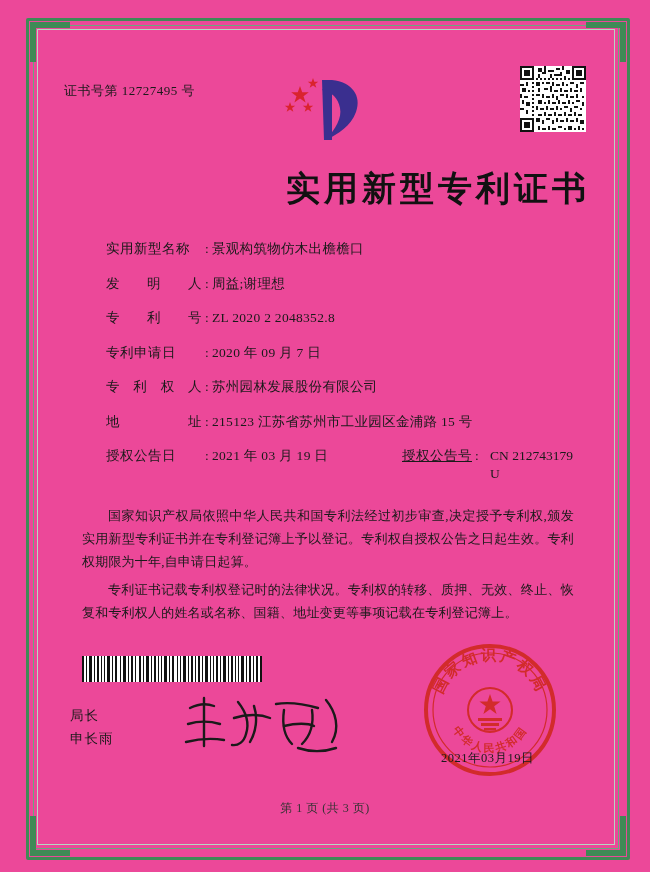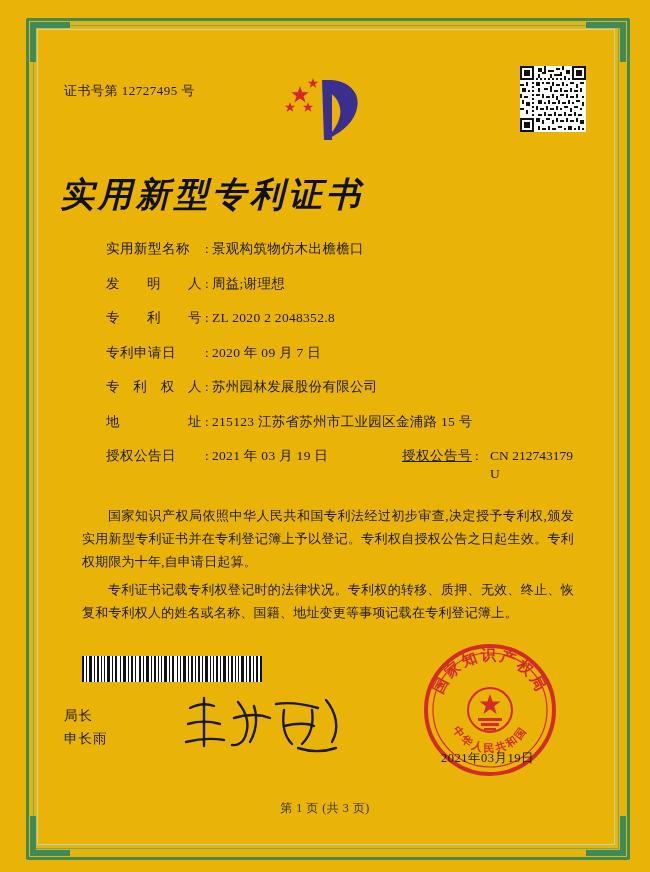--- a/index.html
+++ b/index.html
@@ -11,21 +11,21 @@
     width: 650px;
     height: 872px;
     font-family: "Liberation Serif", "DejaVu Serif", serif;
     color: #1a1a1a;
     overflow: hidden;
   }
   .page {
     position: relative;
     width: 650px;
     height: 872px;
-    background: #eab308;
+    background: #ec4899;
   }
   
   .frame-outer {
     position: absolute;
     left: 26px;
     top: 18px;
     width: 598px;
     height: 836px;
     border: 3px solid #3f8a56;
     border-radius: 2px;
@@ -90,29 +90,28 @@
     right: 4px;
     top: 16px;
     width: 66px;
     height: 66px;
   }
   .qr canvas, .qr svg { display: block; }
 
   .title {
     position: absolute;
     left: 0;
-    top: 122px;
+    top: 116px;
     width: 530px;
-    text-align: left;
+    text-align: right;
     font-size: 34px;
     font-weight: bold;
     letter-spacing: 4px;
     color: #111;
     font-family: "Liberation Serif", "DejaVu Serif", serif;
-    font-style: italic;
   }
 
   .fields {
     position: absolute;
     left: 22px;
     top: 190px;
     width: 500px;
     font-size: 13.5px;
   }
   .field-row {
@@ -173,21 +172,21 @@
   .barcode {
     position: absolute;
     left: 22px;
     top: 606px;
     width: 180px;
     height: 26px;
   }
 
   .sign-block {
     position: absolute;
-    left: 4px;
+    left: 10px;
     top: 655px;
     font-size: 13.5px;
     line-height: 1.7;
     letter-spacing: 1px;
   }
   .signature {
     position: absolute;
     left: 120px;
     top: 640px;
     width: 170px;

